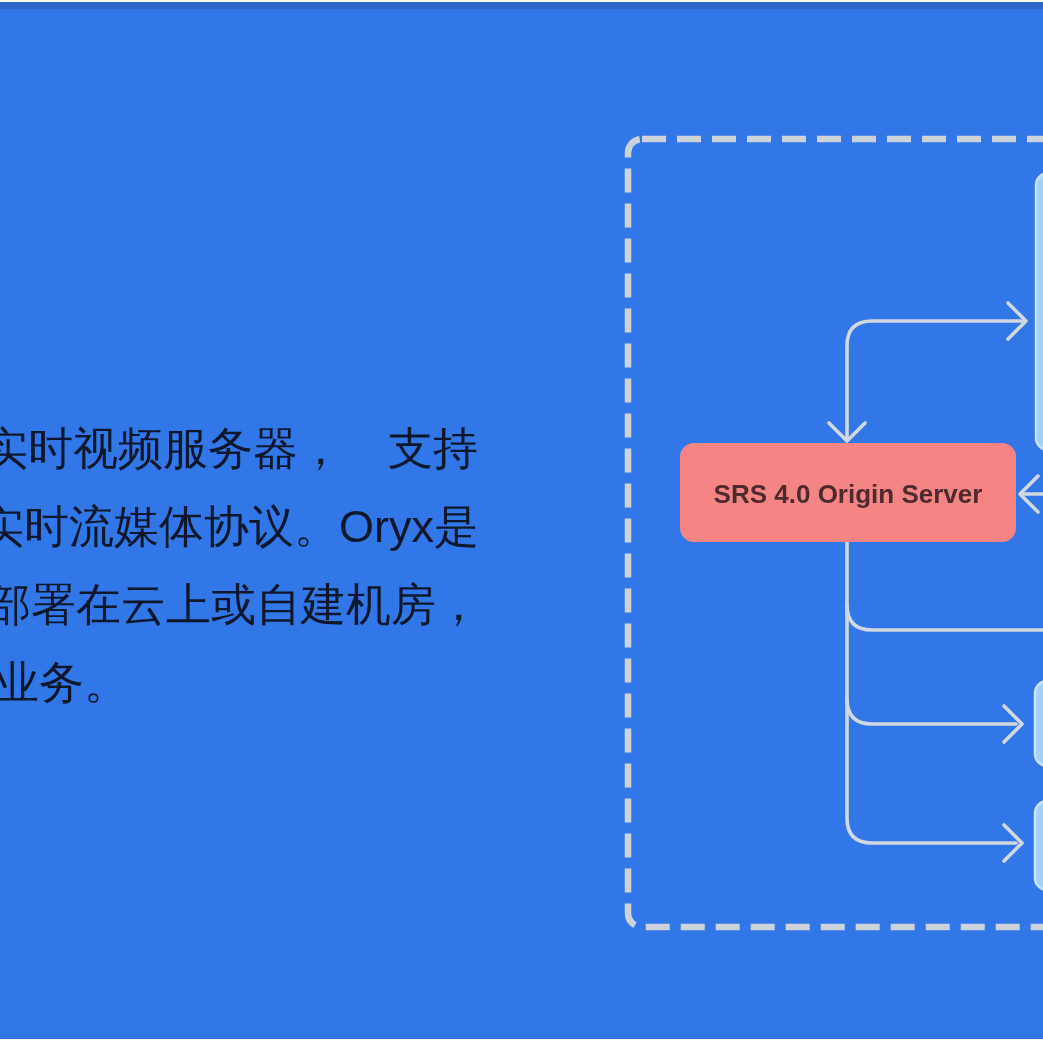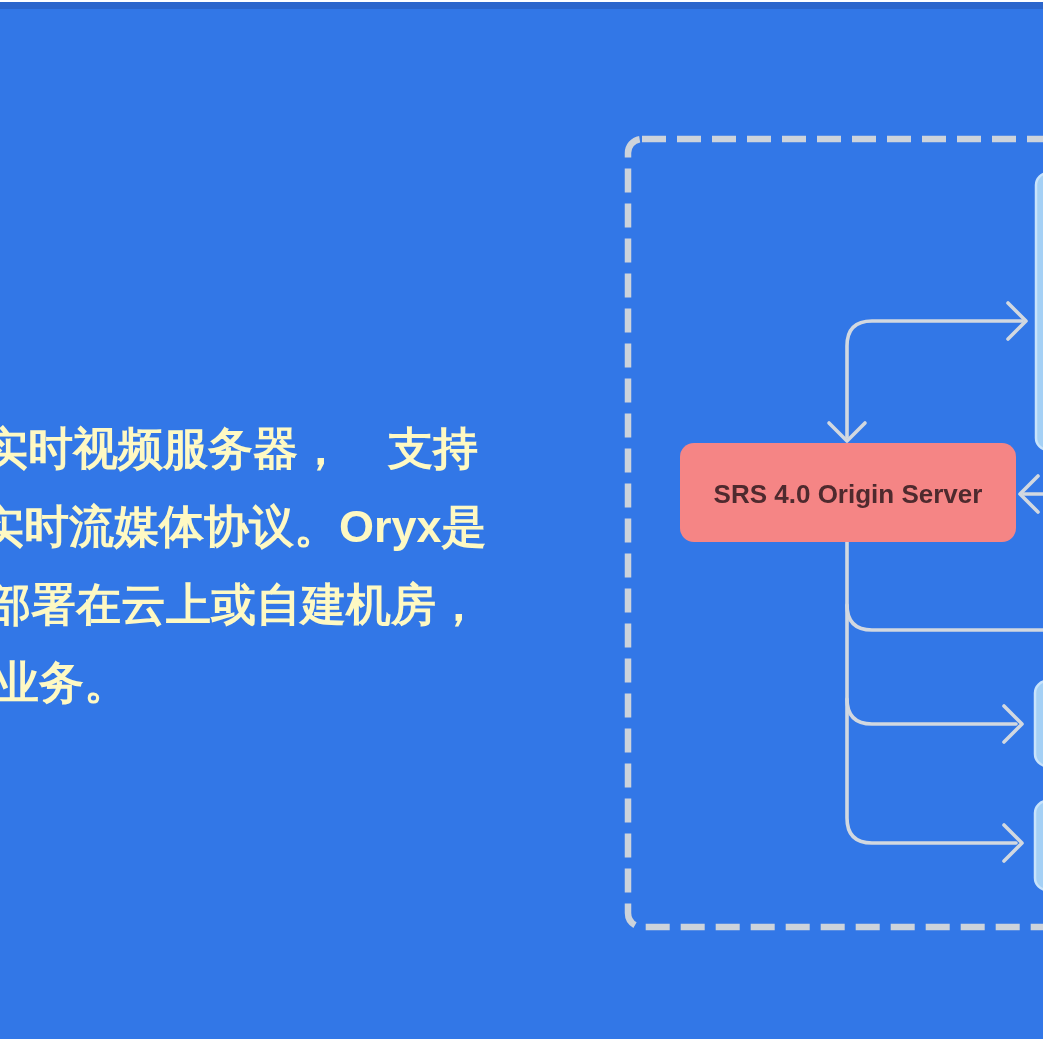--- a/index.html
+++ b/index.html
@@ -9,24 +9,24 @@
     overflow:hidden;
     background:#3277e7;
     font-family:"Liberation Sans", sans-serif;
   }
   .edge-strip{position:absolute;left:0;width:1043px;background:#ffffff;}
   .edge-strip.top{top:0;height:2px;}
   .edge-strip.bottom{bottom:0;height:3px;}
   .top-dark-line{position:absolute;left:0;top:2px;width:1043px;height:7px;background:#2c66cc;}
   .intro{
     position:absolute;left:0;top:410px;
-    color:#fef9c3;
+    color:#0f172a;
     font-size:45px;
     line-height:78px;
-    font-weight:700;
+    font-weight:400;
     white-space:nowrap;
   }
   .intro .line{height:78px;}
   .intro .line:nth-child(1){margin-left:-17px;}
   .intro .line:nth-child(2){margin-left:-21px;}
   .intro .line:nth-child(3){margin-left:-14px;}
   .intro .line:nth-child(4){margin-left:-6px;}
   svg.diagram{position:absolute;left:0;top:0;}
   .origin-label{
     font-family:"Liberation Sans", sans-serif;

